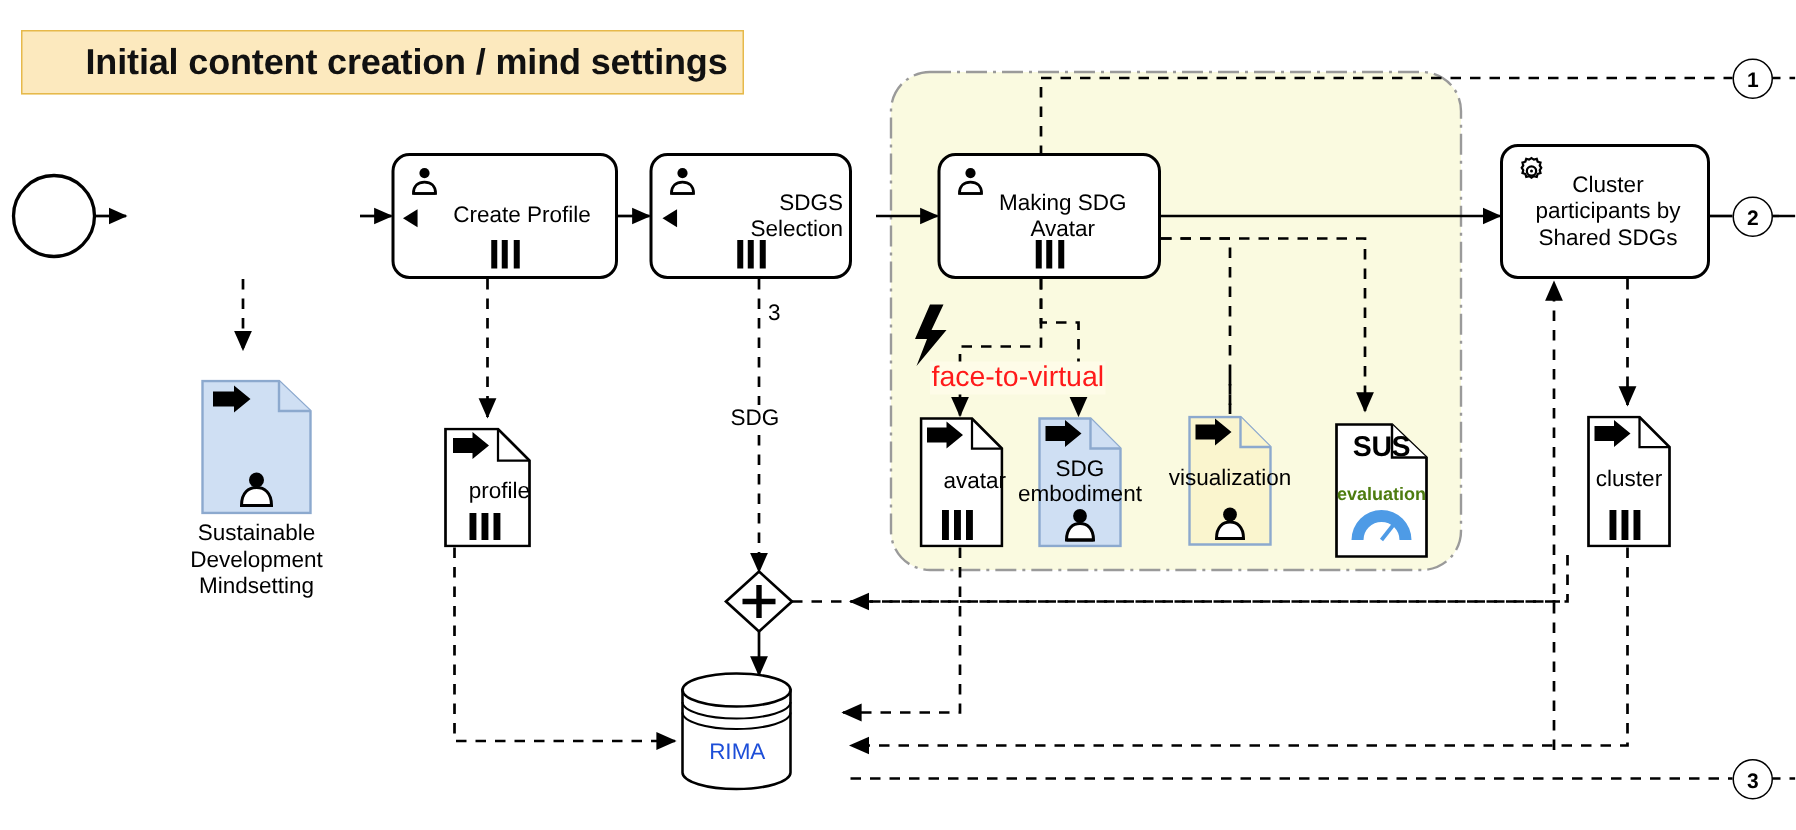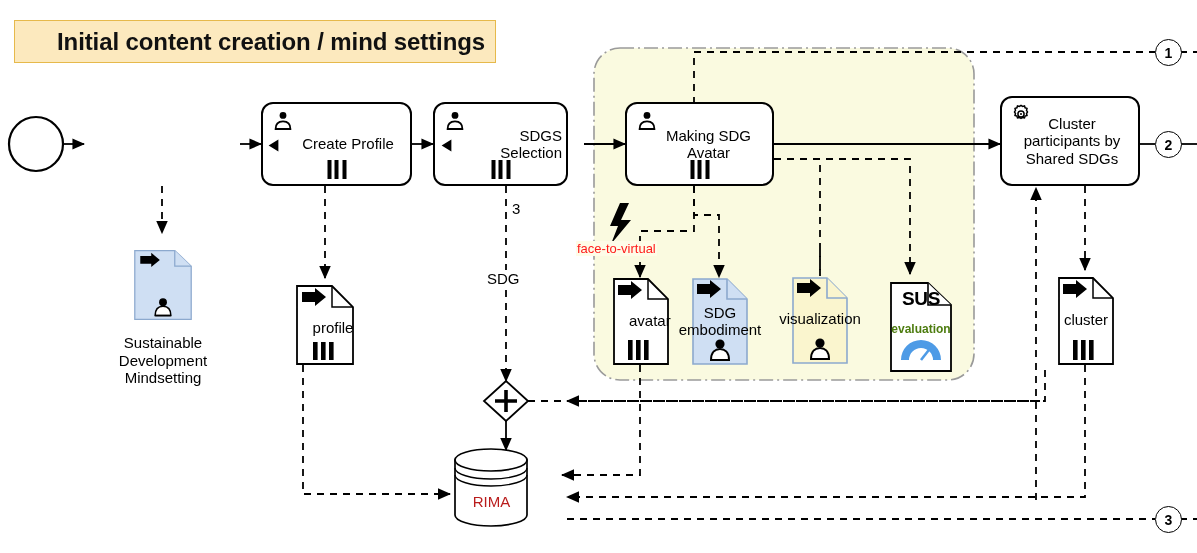--- a/index.html
+++ b/index.html
@@ -53,32 +53,32 @@
   .eval-text{
     position:absolute;left:-11px;right:-11px;top:40px;text-align:center;
     font-size:12px;font-weight:bold;color:#4d7c0f;
   }
 
   .edge-label{
     position:absolute;font-size:15px;color:#000;background:#ffffff;
     padding:0 2px;white-space:nowrap;
   }
   .f2v{
-    position:absolute;font-size:13px;color:#FF1A1A;background:#FEFCE8;
-    padding:0 1px;white-space:nowrap;
+    position:absolute;font-size:19px;color:#FF1A1A;background:#FEFCE8;
+    padding:0 1px;white-space:nowrap;margin-left:44px;
   }
   .circ-num{
     position:absolute;width:25px;height:25px;border-radius:50%;
     border:1.6px solid #000;background:#fff;
     display:flex;align-items:center;justify-content:center;
     font-size:14px;font-weight:bold;color:#000;
   }
   .db-label{
     position:absolute;left:0;right:0;bottom:17px;text-align:center;
-    font-size:15px;color:#b91c1c;
+    font-size:15px;color:#1d4ed8;
   }
   .icon-box{position:absolute;}
 </style>
 </head>
 <body>
 
 <div id="canvas">
 
   <svg id="svg" viewBox="0 0 1197 553" xmlns="http://www.w3.org/2000/svg">
     <defs>
@@ -212,21 +212,21 @@
                -.6 1.9 -1.9-.5 -1.6 1 -1.6-1 -1.9 .5 -.6-1.9 -1.9-.6 .5-1.9 -1-1.6 1-1.6
                -.5-1.9 1.9-.6 .6-1.9 1.9 .5 Z" fill="none" stroke="#000" stroke-width="1.5"></path>
       <circle cx="12" cy="11" r="3.1" fill="none" stroke="#000" stroke-width="1.5"></circle>
       <circle cx="12" cy="11" r="1" fill="#000"></circle>
     </svg>
     <div class="task-label centered2" style="padding-left:14px;padding-right:6px;">Cluster
 participants by
 Shared SDGs</div>
   </div>
 
-  <div class="doc" style="left:134px;top:240px;width:58px;height:90px;border-radius:10px;">
+  <div class="doc" style="left:134px;top:253px;width:74px;height:90px;border-radius:10px;">
     <svg class="shape" viewBox="0 0 74 90">
       <path d="M1 1 L52 1 L73 21 L73 89 L1 89 Z" fill="#CFDFF3" stroke="#8CA9CE" stroke-width="1.6"></path>
       <path d="M52 1 L52 21 L73 21" fill="#CFDFF3" stroke="#8CA9CE" stroke-width="1.6"></path>
       <path d="M8 8 L22 8 L22 4 L33 13 L22 22 L22 18 L8 18 Z" fill="#000"></path>
       <g>
         <circle cx="37" cy="67" r="5" fill="#000"></circle>
         <path d="M27 84 C27 75 32 72 37 72 C42 72 47 75 47 84 Z" fill="#fff" stroke="#000" stroke-width="2"></path>
         <path d="M27 84 L47 84" stroke="#000" stroke-width="2"></path>
       </g>
     </svg>

